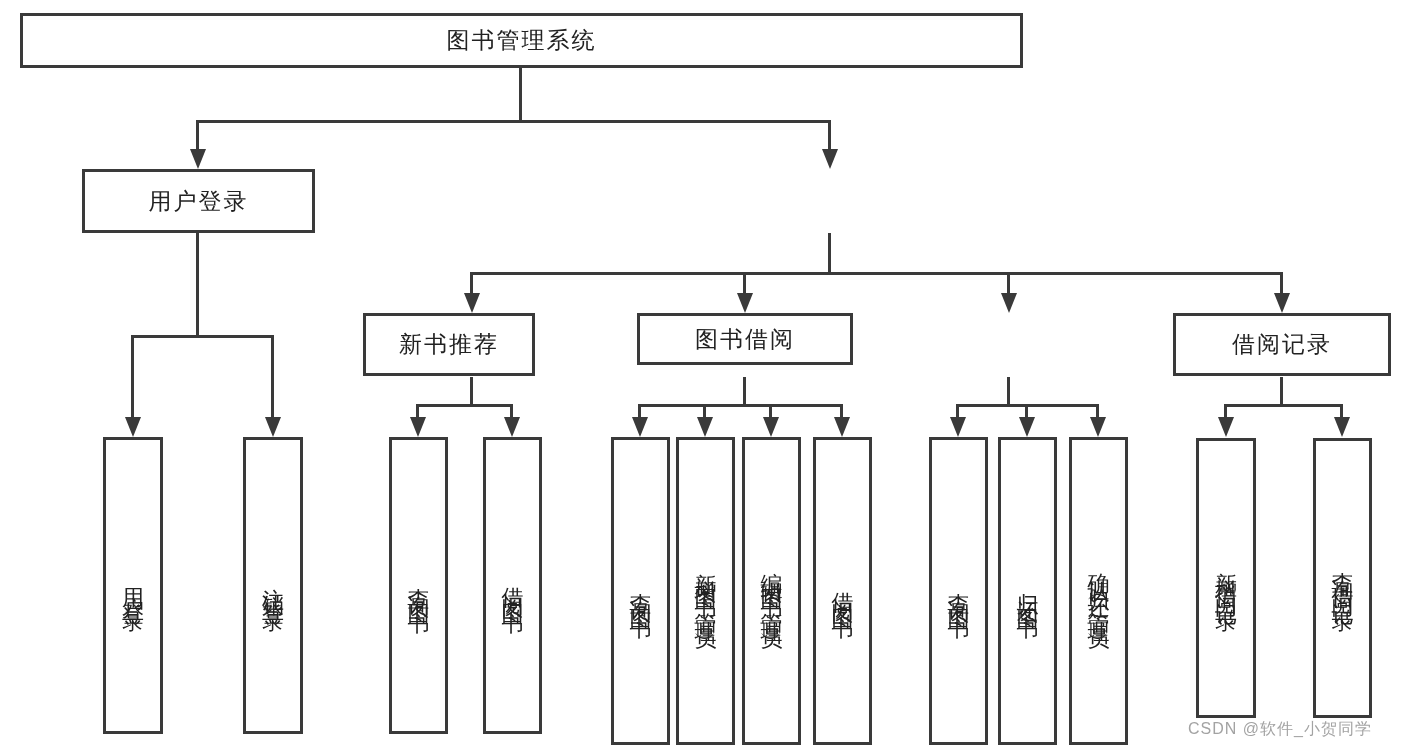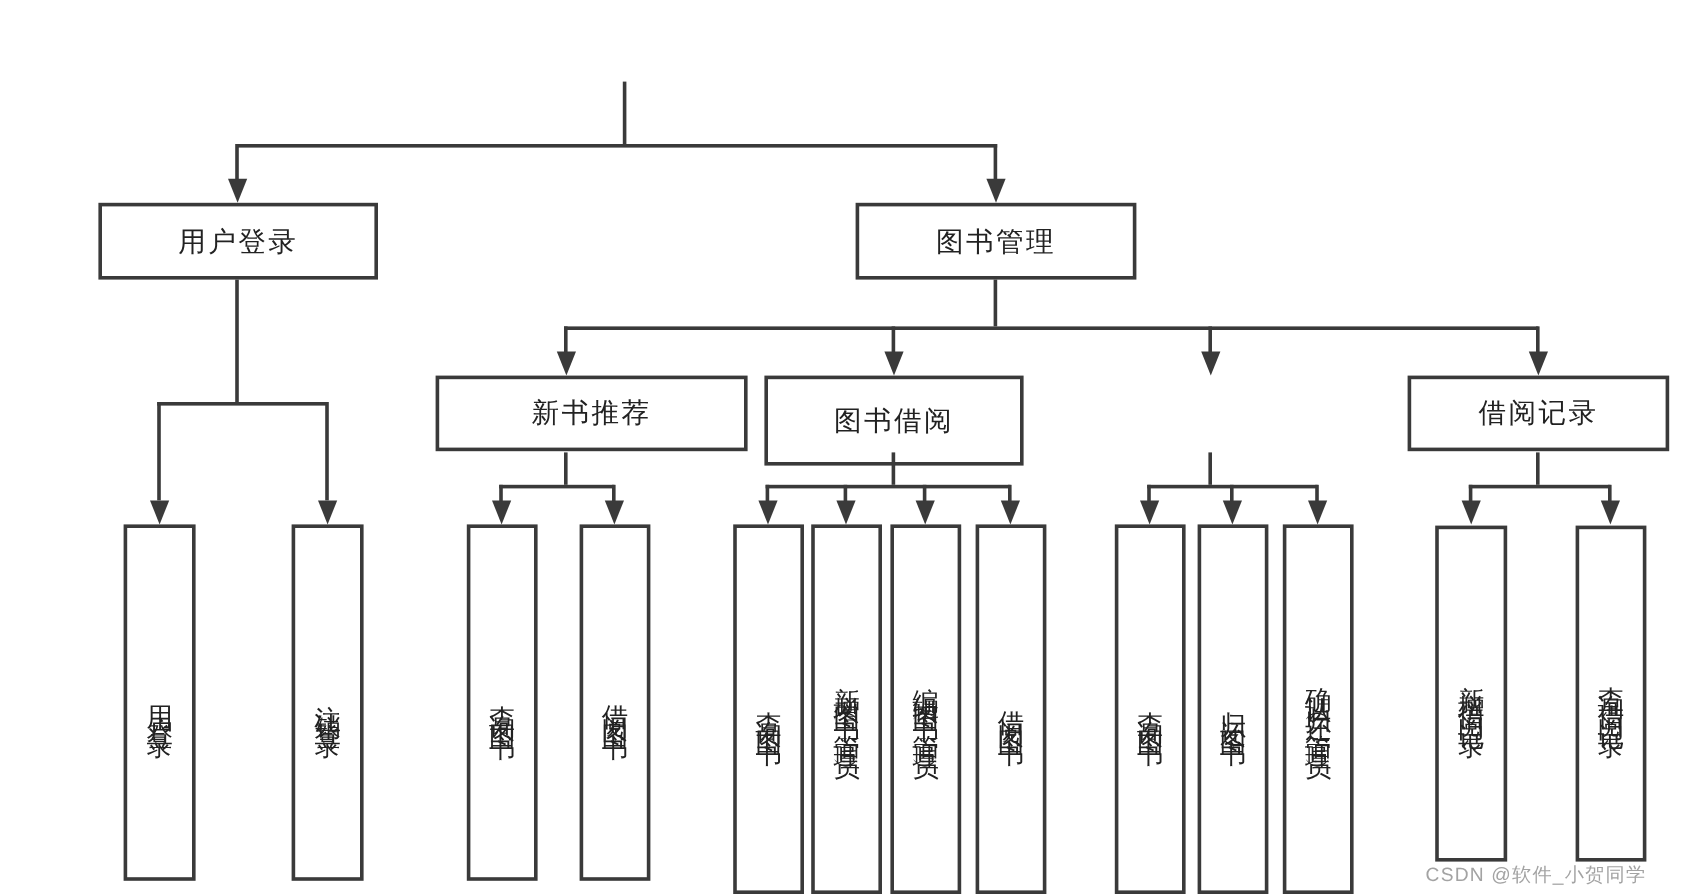--- a/index.html
+++ b/index.html
@@ -28,26 +28,26 @@
   .watermark{
     position:absolute;top:719px;left:1188px;font-size:16px;
     color:var(--wm,#a3a3a3);letter-spacing:1px;text-shadow:1px 1px 0 #fff;
   }
 </style>
 </head>
 <body>
 
 <div class="stage">
 
+  <div class="box" style="left:20px;top:13px;width:1003px;height:55px;">图书管理系统</div>
 
   <div class="box" style="left:82px;top:169px;width:233px;height:64px;">用户登录</div>
-  <div class="box" style="left:713px;top:169px;width:234px;height:64px;">图书管理</div>
 
-  <div class="box" style="left:363px;top:313px;width:260px;height:63px;">新书推荐</div>
-  <div class="box" style="left:637px;top:313px;width:216px;height:75px;">图书借阅</div>
+  <div class="box" style="left:363px;top:313px;width:172px;height:63px;">新书推荐</div>
+  <div class="box" style="left:637px;top:313px;width:216px;height:52px;">图书借阅</div>
   <div class="box" style="left:1173px;top:313px;width:218px;height:63px;">借阅记录</div>
 
   <div class="box leaf" style="left:103px;top:437px;width:60px;height:297px;">用户登录</div>
   <div class="box leaf" style="left:243px;top:437px;width:60px;height:297px;">注销登录</div>
   <div class="box leaf" style="left:389px;top:437px;width:59px;height:297px;">查询图书</div>
   <div class="box leaf" style="left:483px;top:437px;width:59px;height:297px;">借阅图书</div>
   <div class="box leaf" style="left:611px;top:437px;width:59px;height:308px;">查询图书</div>
   <div class="box leaf" style="left:676px;top:437px;width:59px;height:308px;">新增图书（管理员）</div>
   <div class="box leaf" style="left:742px;top:437px;width:59px;height:308px;">编辑图书（管理员）</div>
   <div class="box leaf" style="left:813px;top:437px;width:59px;height:308px;">借阅图书</div>

